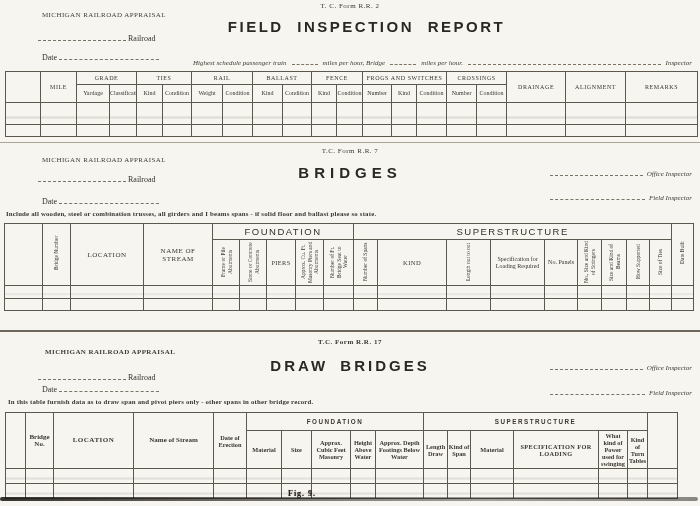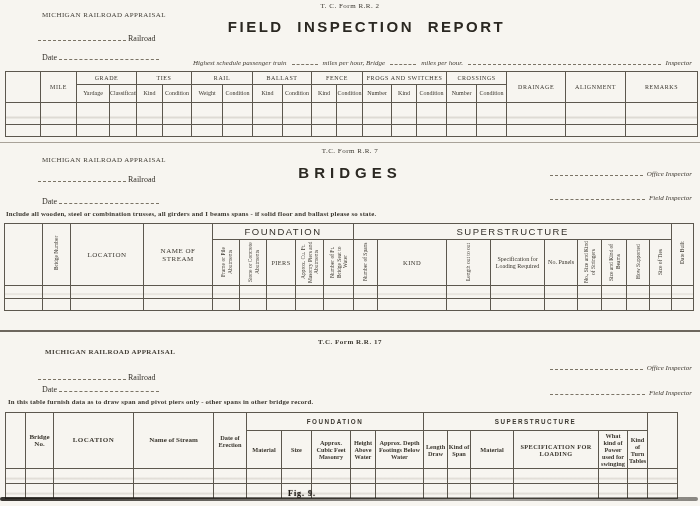--- a/index.html
+++ b/index.html
@@ -290,20 +290,21 @@
             <td></td>
             <td></td>
       </tr>
     </tbody>
       </table>
   </section>
 
   <section class="form" id="form3">
     <div class="fno" style="top:6px;font-weight:bold;">T.C. Form R.R. 17</div>
     <div class="agency" style="left:45px;top:16px;font-weight:bold;">MICHIGAN RAILROAD APPRAISAL</div>
+    <div class="title t3" style="top:25px;">DRAW BRIDGES</div>
 
     <div class="fillrow" style="left:38px;top:41px;">
       <span class="d" style="width:88px;"></span>
       <span style="font-size:8px;">Railroad</span>
     </div>
     <div class="insp" style="top:31px;">
       <span class="d"></span>
       <span class="ital">Office Inspector</span>
     </div>
     <div class="insp" style="top:56px;">

